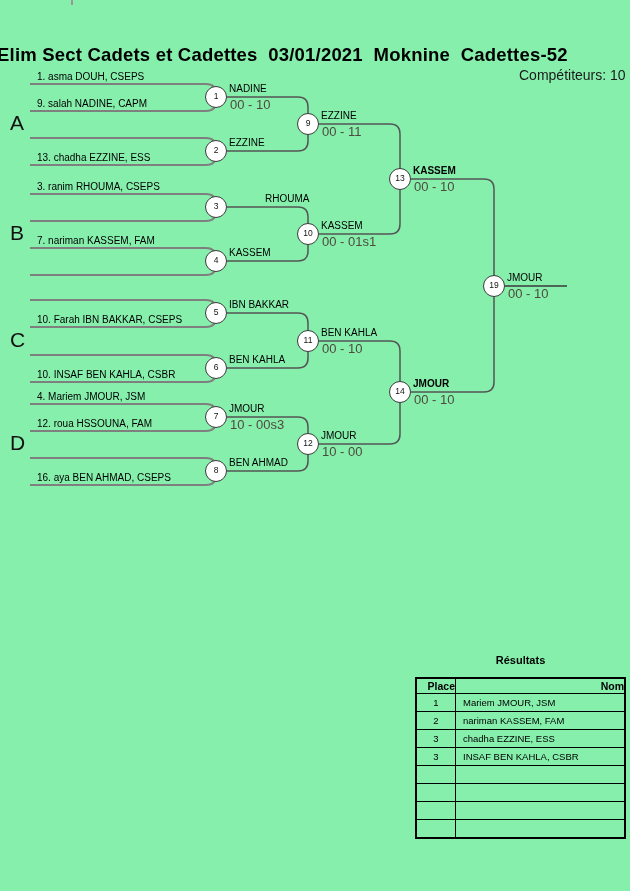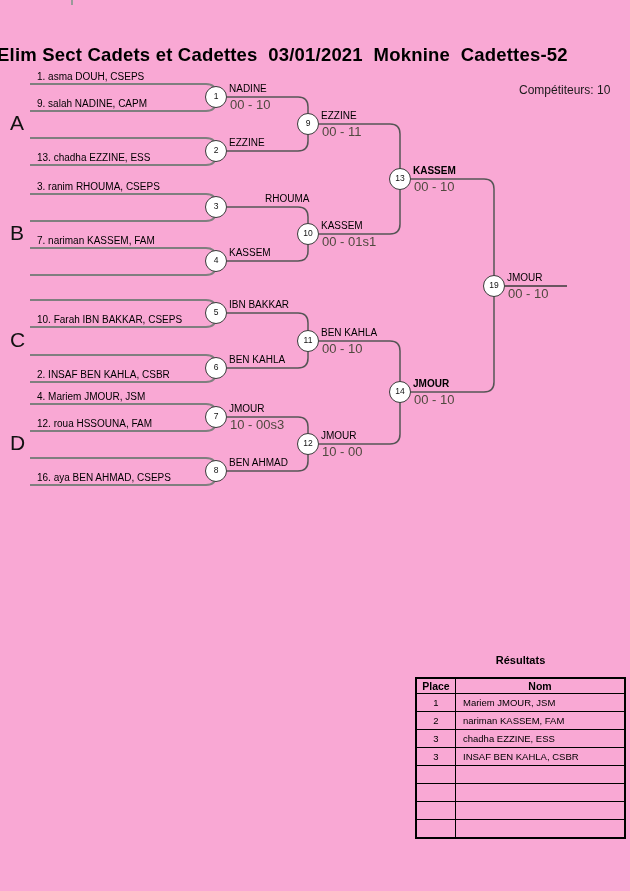--- a/index.html
+++ b/index.html
@@ -1,25 +1,25 @@
 <!DOCTYPE html>
 <html><head>
 <meta charset="utf-8">
 <style>
   html,body{margin:0;padding:0;background:#fff;}
   .page{
-    position:relative;width:630px;height:891px;background:#f9a8d4;overflow:hidden;
+    position:relative;width:630px;height:891px;background:#86efac;overflow:hidden;
     font-family:"Liberation Sans","DejaVu Sans",sans-serif;color:#000;
   }
   .tick{position:absolute;left:71px;top:0;width:2px;height:5px;background:#9a9a9a;}
   .title{
     position:absolute;left:-3px;top:44px;font-size:18.5px;font-weight:bold;
     white-space:pre;letter-spacing:.2px;
   }
-  .competitors{position:absolute;left:519px;top:67px;font-size:12px;color:#1a1a1a;margin-top:16px;}
+  .competitors{position:absolute;left:519px;top:67px;font-size:14px;color:#1a1a1a;}
   .bracket-svg{position:absolute;left:0;top:0;}
   .entry{
     position:absolute;left:37px;height:13px;line-height:13px;font-size:10px;white-space:pre;
   }
   .group-letter{
     position:absolute;left:10px;font-size:21px;line-height:22px;color:#111;
   }
   .match-circle{
     position:absolute;width:22px;height:22px;box-sizing:border-box;
     border:1.3px solid #3a3a3a;border-radius:50%;background:#fff;
@@ -36,21 +36,21 @@
     position:absolute;left:415px;top:654px;width:211px;text-align:center;
     font-size:11px;font-weight:bold;
   }
   .results-table{
     position:absolute;left:415px;top:677px;width:211px;border-collapse:collapse;
     border:2px solid #000;table-layout:fixed;
   }
   .results-table td,.results-table th{
     border:1px solid #000;font-size:9.5px;padding:0 0 0 0;overflow:hidden;white-space:nowrap;
   }
-  .results-table th{height:14px;font-size:10.5px;text-align:center;font-weight:bold;}
+  .results-table th{height:14px;font-size:10.5px;text-align:right;font-weight:bold;}
   .results-table td{height:17px;}
   .col-place{width:38px;text-align:center;}
   .col-nom{padding-left:7px !important;text-align:left;}
 </style>
 </head>
 <body>
 
 <div class="page">
 
   <div class="tick"></div>
@@ -87,21 +87,21 @@
   <div class="group-letter" style="top:222px;">B</div>
   <div class="group-letter" style="top:329px;">C</div>
   <div class="group-letter" style="top:432px;">D</div>
 
   <div class="entry" style="top:70px;">1. asma DOUH, CSEPS</div>
   <div class="entry" style="top:97px;">9. salah NADINE, CAPM</div>
   <div class="entry" style="top:151px;">13. chadha EZZINE, ESS</div>
   <div class="entry" style="top:180px;">3. ranim RHOUMA, CSEPS</div>
   <div class="entry" style="top:234px;">7. nariman KASSEM, FAM</div>
   <div class="entry" style="top:313px;">10. Farah IBN BAKKAR, CSEPS</div>
-  <div class="entry" style="top:368px;">2. INSAF BEN KAHLA, CSBR</div>
+  <div class="entry" style="top:368px;">10. INSAF BEN KAHLA, CSBR</div>
   <div class="entry" style="top:390px;">4. Mariem JMOUR, JSM</div>
   <div class="entry" style="top:417px;">12. roua HSSOUNA, FAM</div>
   <div class="entry" style="top:471px;">16. aya BEN AHMAD, CSEPS</div>
 
   <div class="winner-label" style="left:229px;top:82px;">NADINE</div>
   <div class="winner-label" style="left:229px;top:136px;">EZZINE</div>
   <div class="winner-label" style="left:229px;top:192px;padding-left:36px;">RHOUMA</div>
   <div class="winner-label" style="left:229px;top:246px;">KASSEM</div>
   <div class="winner-label" style="left:229px;top:298px;">IBN BAKKAR</div>
   <div class="winner-label" style="left:229px;top:353px;">BEN KAHLA</div>

